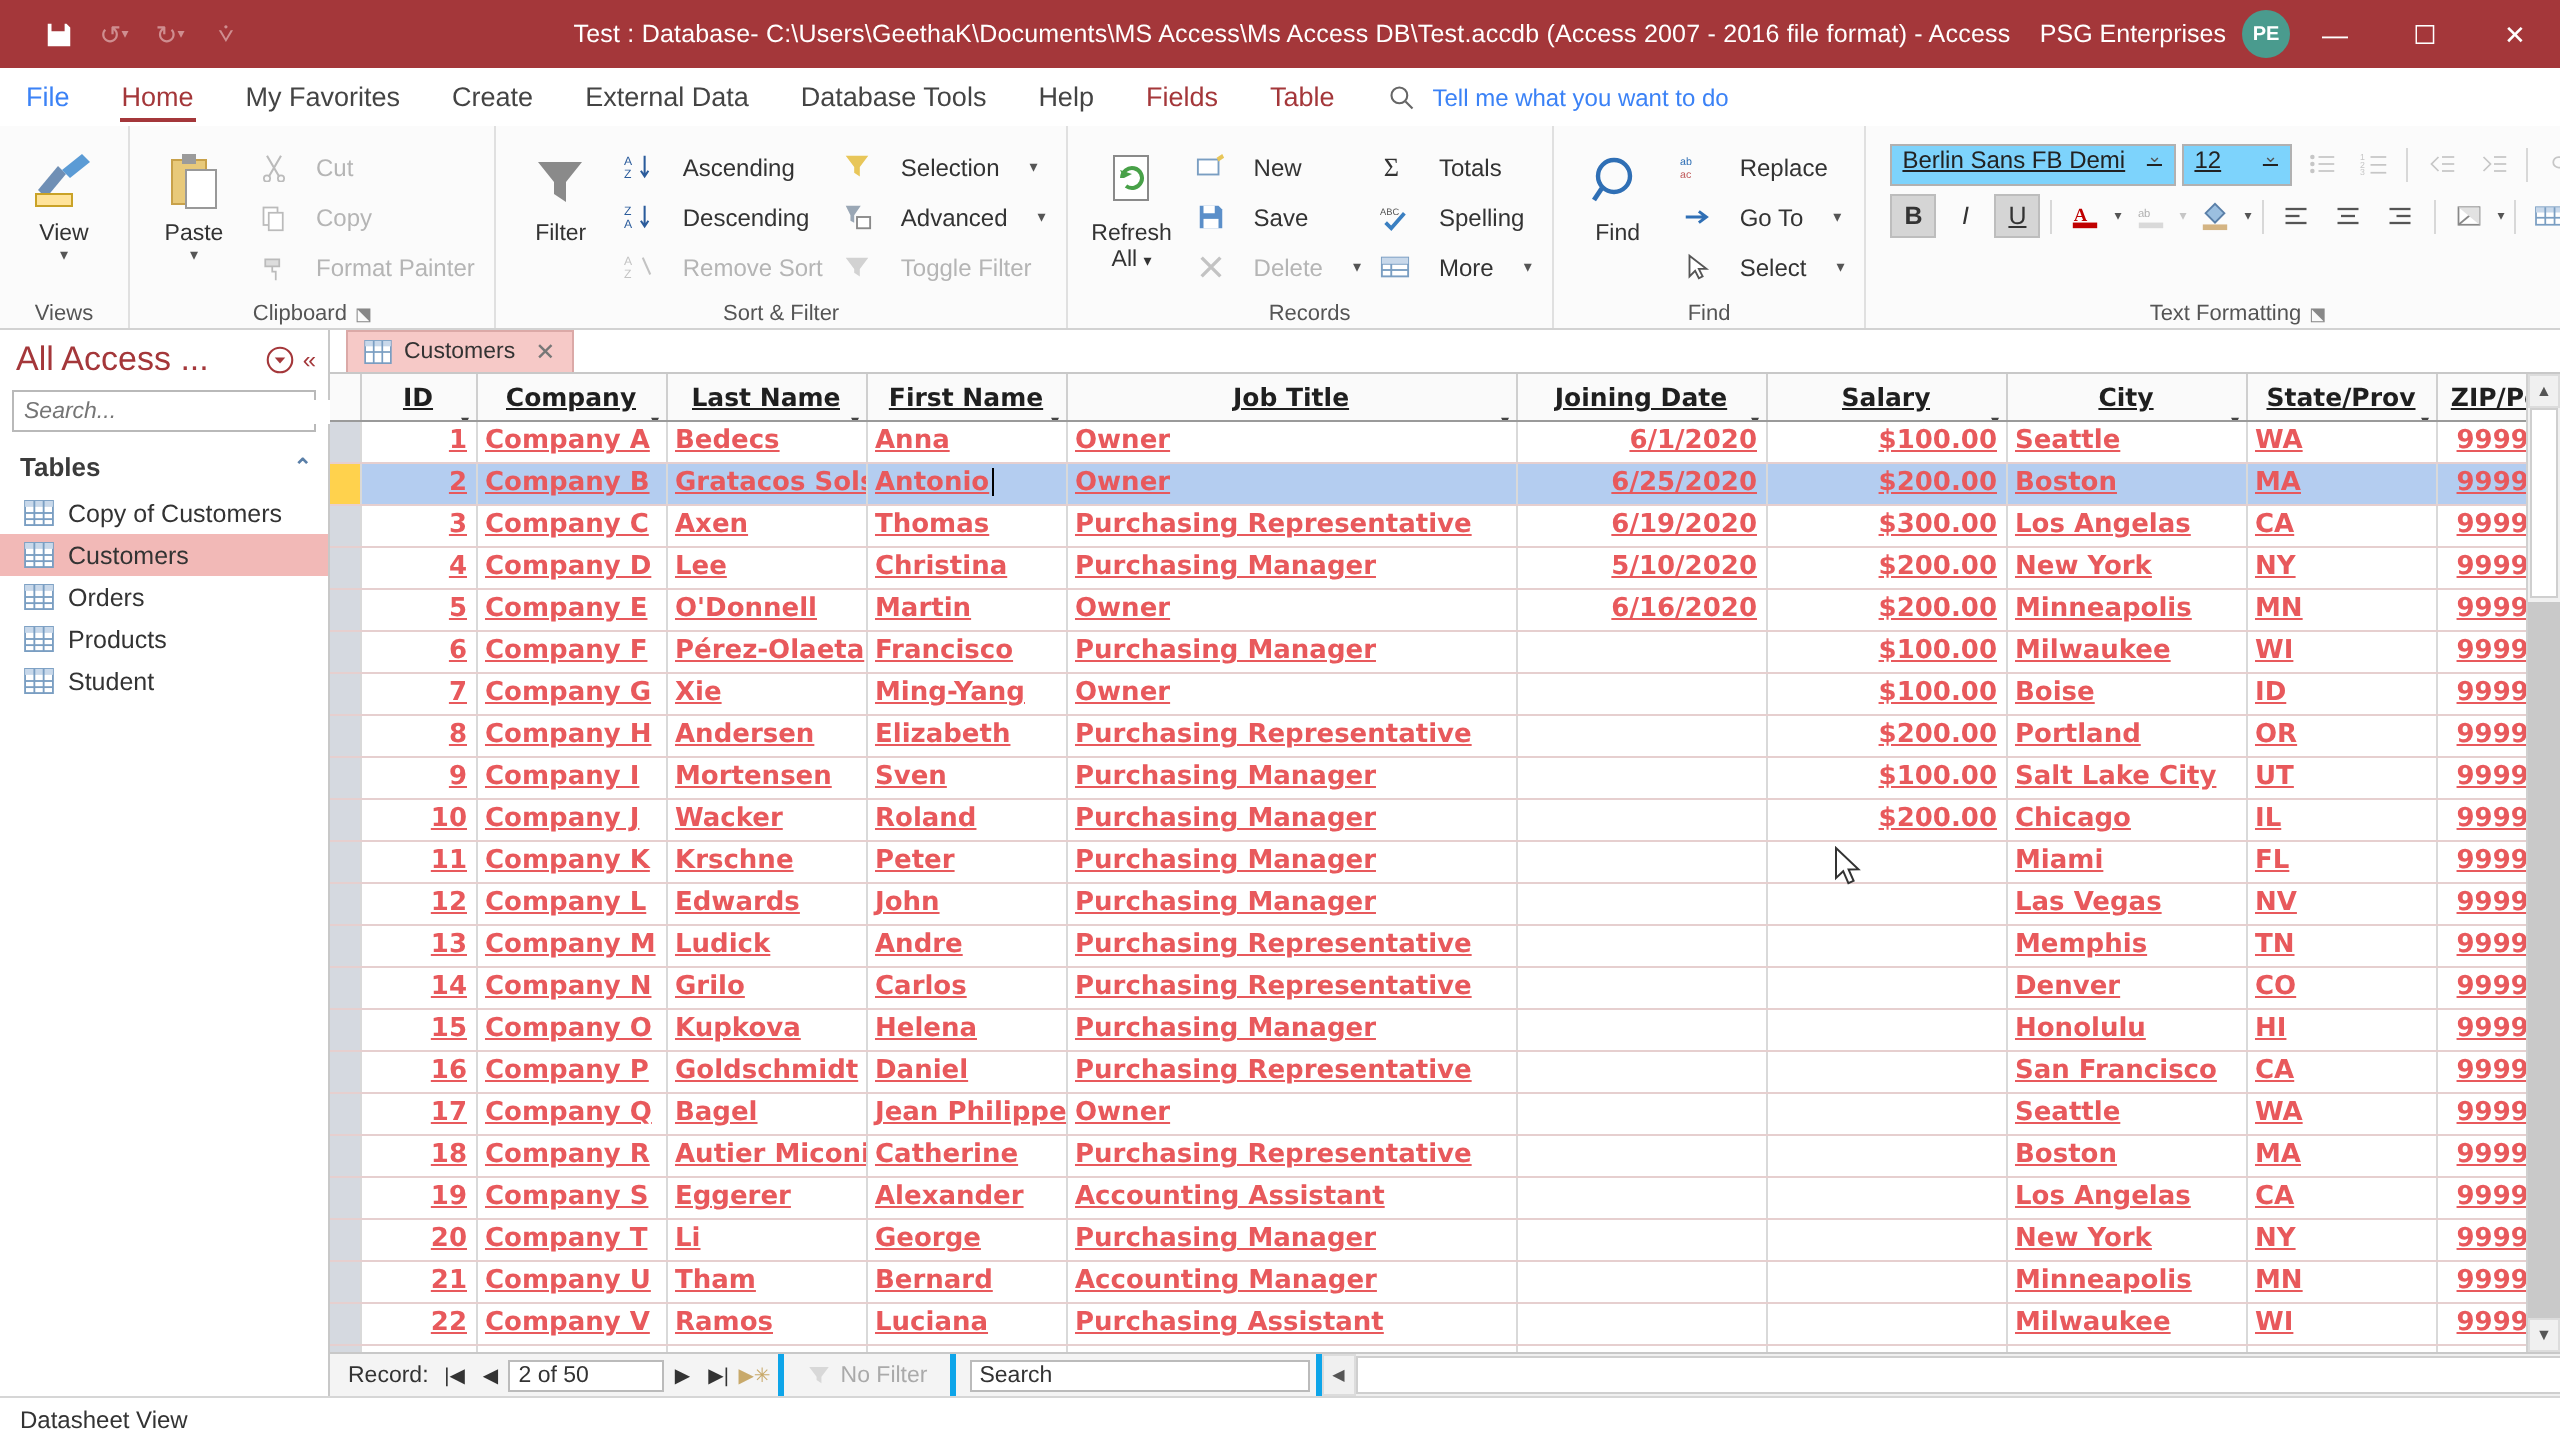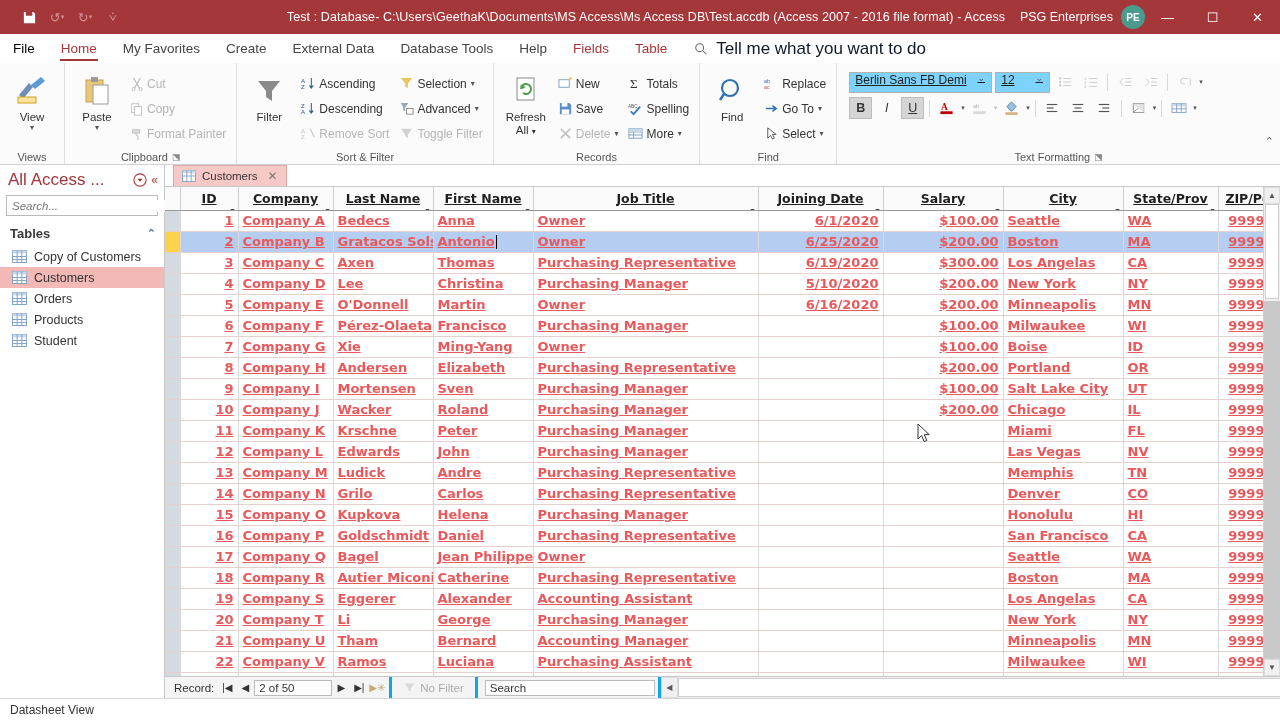--- a/index.html
+++ b/index.html
@@ -42,30 +42,30 @@
 
   
   .tabbar {
     height: 29px; background: #ffffff; display: flex; align-items: stretch;
     border-bottom: none; position: relative;
   }
   .tab {
     padding: 0 13px; display: flex; align-items: center;
     font-size: 13.5px; color: #444444; position: relative; white-space: nowrap;
   }
-  .tab.file { color: #000000; text-align: center; }
+  .tab.file { color: #3b82f6; text-align: center; }
   .tab.active { color: #a4373a; font-weight: normal; }
   .tab.active::after {
     content: ""; position: absolute; left: 12px; right: 12px; bottom: 2px;
     height: 2px; background: #a4373a;
   }
   .tab.ctx { color: #a4373a; }
   .tellme {
     display: flex; align-items: center; gap: 8px; padding-left: 14px;
-    font-size: 17px; color: #0f172a; text-align: center;
+    font-size: 12px; color: #3b82f6; text-align: center;
   }
   .tellme svg { flex: none; }
 
   
   .ribbon {
     height: 102px; background: #fbfbfb;
     border-bottom: 1px solid #d2d2d2;
     display: flex; align-items: stretch; position: relative;
   }
   .group {
@@ -82,21 +82,21 @@
   .bigbtn {
     width: 56px; display: flex; flex-direction: column; align-items: center;
     justify-content: flex-start; padding-top: 3px; gap: 1px;
   }
   .bigbtn .glyph { height: 38px; display: flex; align-items: center; justify-content: center; }
   .bigbtn .lbl { font-size: 11.5px; color: #333; }
   .bigbtn .caret { font-size: 8px; color: #555; line-height: 7px; }
 
   .col { display: flex; flex-direction: column; gap: 0px; padding-top: 2px; }
   .smbtn {
-    display: flex; align-items: center; gap: 2px; height: 25px;
+    display: flex; align-items: center; gap: 13px; height: 25px;
     padding: 0 6px 0 3px; font-size: 12px; color: #333; white-space: nowrap;
   }
   .smbtn.disabled { color: #b5b5b5; }
   .smbtn .ic { width: 17px; height: 17px; display: flex; align-items: center; justify-content: center; flex: none; }
   .smbtn .cr { font-size: 8px; color: #555; margin-left: 2px; }
 
   
   .tf-row { display: flex; align-items: center; gap: 3px; height: 26px; padding: 0 2px; }
   .fontbox {
     height: 21px; border: 1px solid #b1b1b1; background: #7dd3fc;

